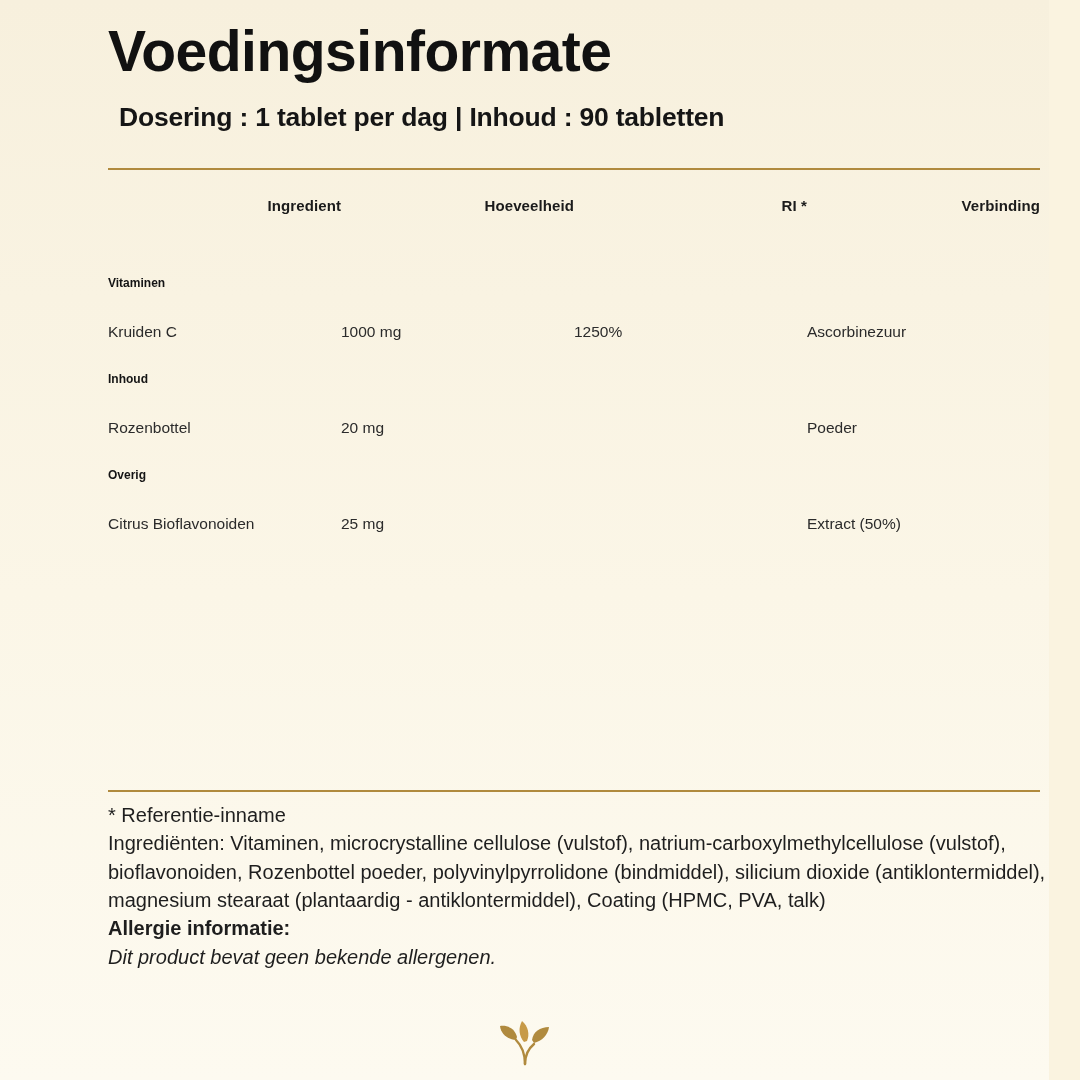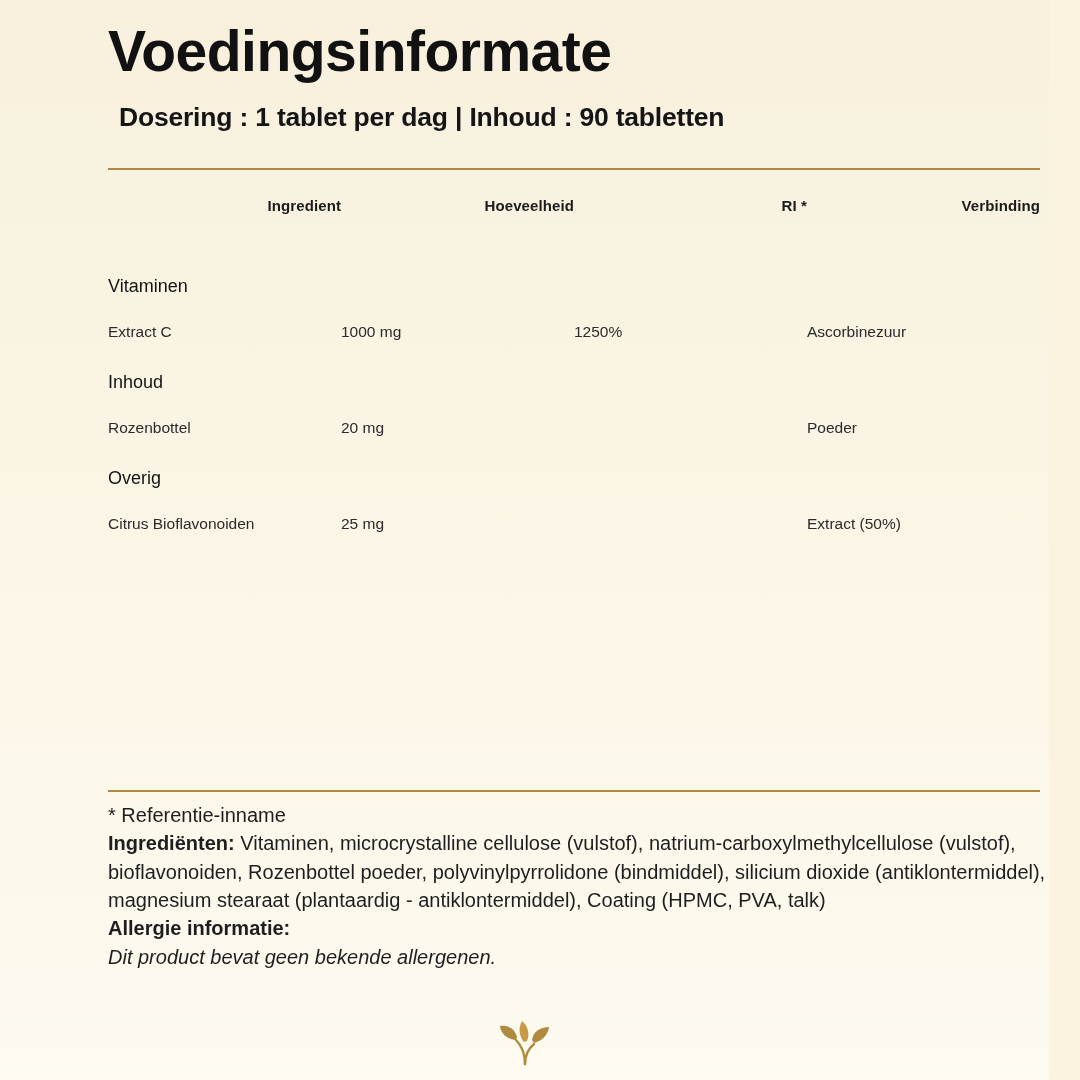--- a/index.html
+++ b/index.html
@@ -71,23 +71,23 @@
     font-size: 15.5px;
     color: #2b2b2b;
     padding: 0;
     vertical-align: top;
     height: 42.5px;
   }
   tr.spacer td {
     height: 42px;
   }
   tr.group td {
-    font-weight: normal;
+    font-weight: bold;
     color: #141414;
-    font-size: 18px;
+    font-size: 12px;
     padding-top: 6px;
   }
   tr.item td {
     padding-top: 5px;
   }
   .spacer-block {
     height: 232px;
   }
   .rule2 {
     height: 2px;
@@ -102,21 +102,21 @@
     line-height: 1.42;
     color: #1e1e1e;
   }
   .footnotes .ri {
     margin: 0 0 0 0;
   }
   .footnotes p {
     margin: 0;
   }
   .footnotes b {
-    font-weight: bold;
+    font-weight: normal;
   }
   .ingredients {
     margin-top: 1px;
   }
   .allergy-head {
     margin-top: 1px;
     font-weight: bold;
   }
   .allergy-text {
     margin-top: 1px;
@@ -167,21 +167,21 @@
             <td></td>
         </tr>
 
         <tr class="group">
           <td>Vitaminen</td>
           <td></td>
           <td></td>
           <td></td>
         </tr>
         <tr class="item">
-          <td>Extract C</td>
+          <td>Kruiden C</td>
           <td>1000 mg</td>
           <td>1250%</td>
           <td>Ascorbinezuur</td>
         </tr>
 
         <tr class="group">
           <td>Inhoud</td>
           <td></td>
           <td></td>
           <td></td>

